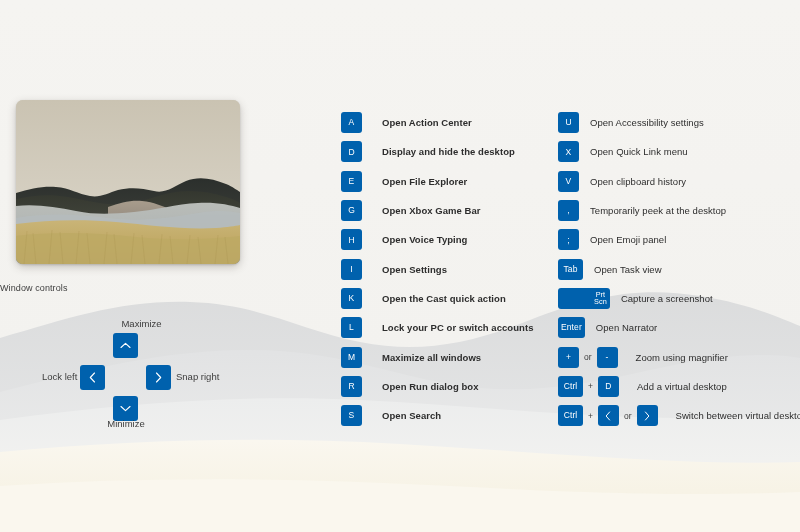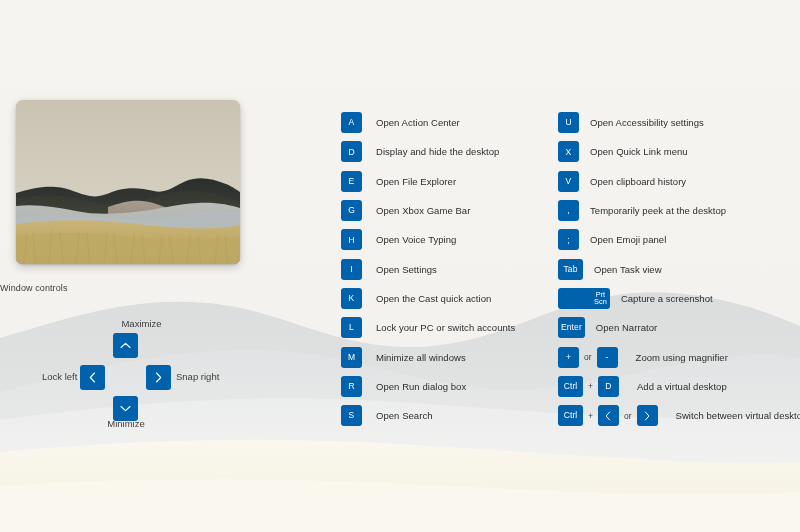--- a/index.html
+++ b/index.html
@@ -116,21 +116,21 @@
     color: #3b3b3b;
     padding: 0 5px;
     white-space: nowrap;
   }
   .desc {
     font-size: 9.5px;
     color: #2d2d2d;
     white-space: nowrap;
     letter-spacing: 0.05px;
   }
-  #col-left  .desc { margin-left: 14px; }
+  #col-left  .desc { margin-left: 20px; font-weight: bold; }
   #col-right .desc { margin-left: 11px; }
   .desc.pad-wide { margin-left: 18px !important; }
 </style>
 </head>
 <body>
 
 <div id="stage">
 
   <svg id="bg-landscape" viewBox="0 0 800 532" preserveAspectRatio="none">
     <defs>
@@ -308,21 +308,21 @@
       <div class="row">
         <span class="keycap">K</span>
         <span class="desc">Open the Cast quick action</span>
       </div>
       <div class="row">
         <span class="keycap">L</span>
         <span class="desc">Lock your PC or switch accounts</span>
       </div>
       <div class="row">
         <span class="keycap">M</span>
-        <span class="desc">Minimize all windows</span>
+        <span class="desc">Maximize all windows</span>
       </div>
       <div class="row">
         <span class="keycap">R</span>
         <span class="desc">Open Run dialog box</span>
       </div>
       <div class="row">
         <span class="keycap">S</span>
         <span class="desc">Open Search</span>
       </div>
     </div>

